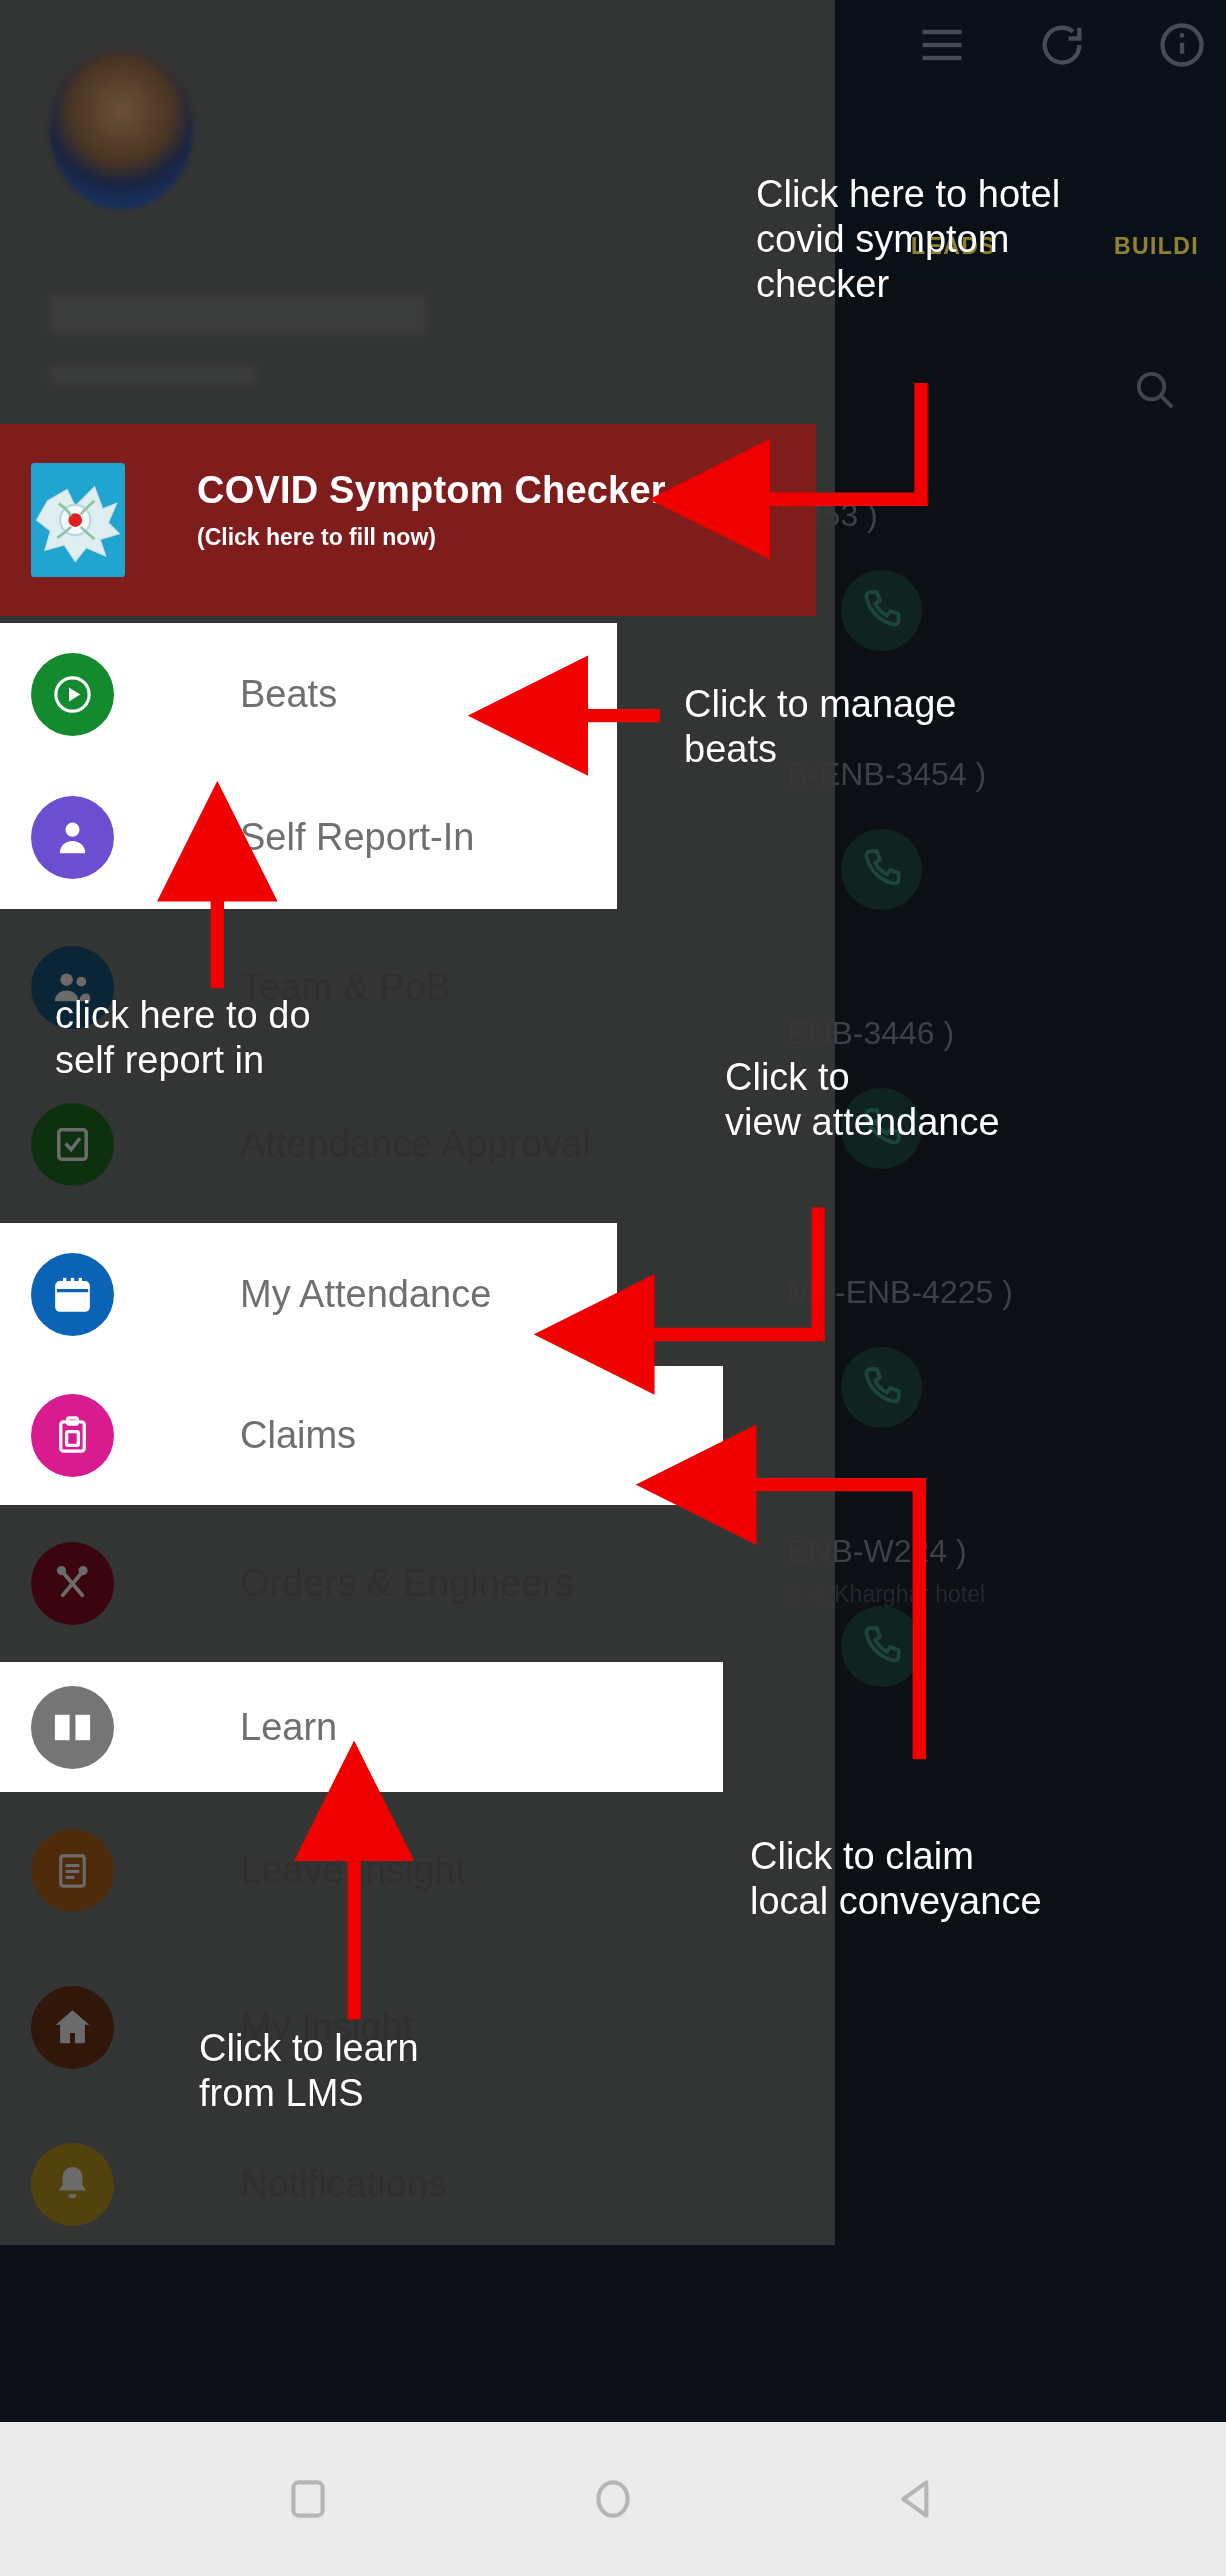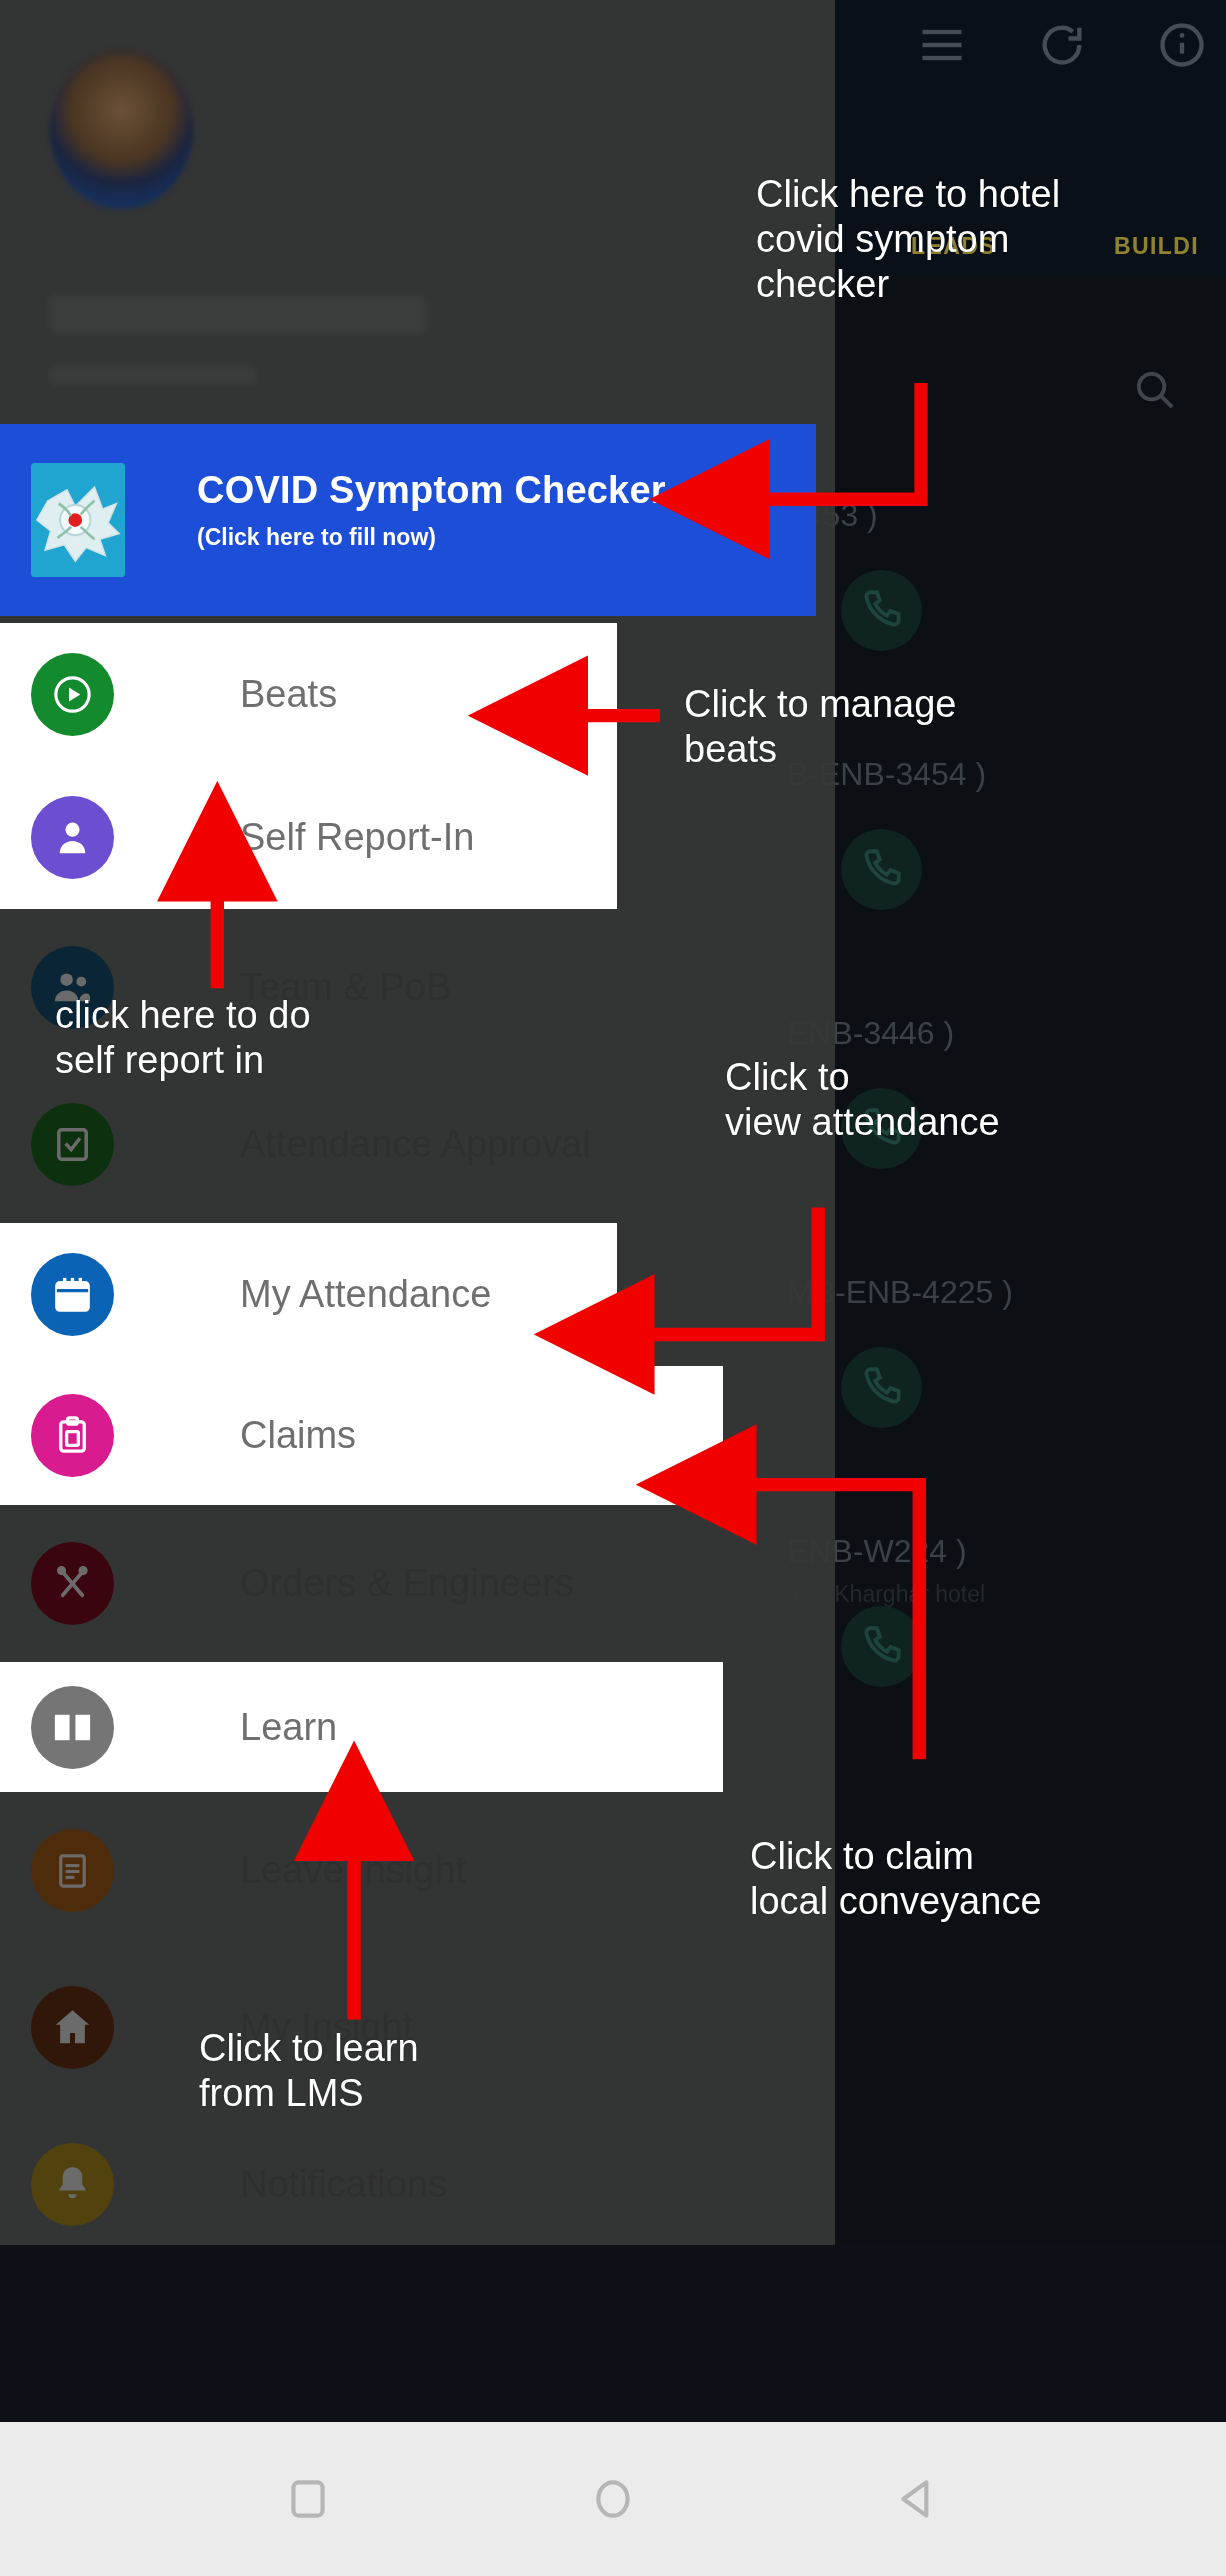--- a/index.html
+++ b/index.html
@@ -94,21 +94,21 @@
 
   
   .row.hl { background: #ffffff; }
   .row.hl2 { background: #ffffff; }
   .row.dim .ico { filter: brightness(.42) saturate(.85); }
   .row.dim .label { color: #2f2f2f; }
 
   
   .covid-row {
     position: relative; height: 192px; margin: 0 0 0 0;
-    background: #1d4ed8; width: 816px;
+    background: #7f1d1d; width: 816px;
     display: flex; align-items: center;
   }
   .covid-ico {
     position: absolute; left: 31px; width: 94px; height: 114px; border-radius: 3.6px;
     background: #1fa5cf; overflow: hidden;
     display: flex; align-items: center; justify-content: center;
   }
   .covid-ico svg { width: 88px; height: 88px; }
   .covid-title {
     position: absolute; left: 197px; top: 45px;

